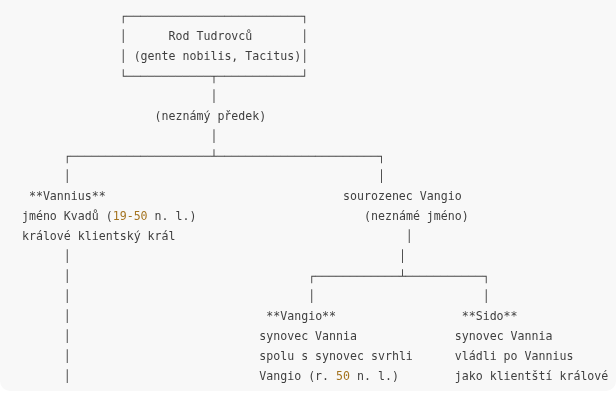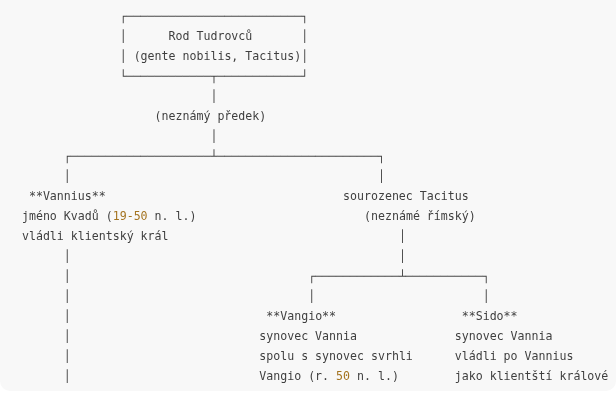--- a/index.html
+++ b/index.html
@@ -33,23 +33,23 @@
 <div class="card" style="background: rgb(248, 248, 248);">
   <pre class="tree" style="color: rgb(63, 63, 63);"><span>                 <span>┌─────────────────────────┐</span></span>
 <span>                 <span>│</span>      <span>Rod Tudrovců</span>       <span>│</span></span>
 <span>                 <span>│</span> <span>(gente nobilis, Tacitus)</span><span>│</span></span>
 <span>                 <span>└────────────┬────────────┘</span></span>
 <span>                              <span>│</span></span>
 <span>                      <span>(neznámý předek)</span></span>
 <span>                              <span>│</span></span>
 <span>         <span>┌────────────────────┴───────────────────────┐</span></span>
 <span>         <span>│</span>                                            <span>│</span></span>
-<span>    <span>**Vannius**</span>                                  <span>sourozenec Tacitus</span></span>
-<span>   <span>jméno Kvadů (</span><span style="color: rgb(164, 116, 32); text-align: right;">19-50</span><span> n. l.)</span>                        <span>(neznámé římský)</span></span>
-<span>   <span>vládli klientský král</span>                                 <span>│</span></span>
+<span>    <span>**Vannius**</span>                                  <span>sourozenec Vangio</span></span>
+<span>   <span>jméno Kvadů (</span><span style="color: rgb(164, 116, 32); text-align: right;">19-50</span><span> n. l.)</span>                        <span>(neznámé jméno)</span></span>
+<span>   <span>králové klientský král</span>                                 <span>│</span></span>
 <span>         <span>│</span>                                               <span>│</span></span>
 <span>         <span>│</span>                                  <span>┌────────────┴───────────┐</span></span>
 <span>         <span>│</span>                                  <span>│</span>                        <span>│</span></span>
 <span>         <span>│</span>                            <span>**Vangio**</span>                  <span>**Sido**</span></span>
 <span>         <span>│</span>                           <span>synovec Vannia</span>              <span>synovec Vannia</span></span>
 <span>         <span>│</span>                           <span>spolu s synovec svrhli</span>      <span>vládli po Vannius</span></span>
 <span>         <span>│</span>                           <span>Vangio (r. </span><span style="color: rgb(164, 116, 32);">50</span><span> n. l.)</span>        <span>jako klientští králové</span></span>
 </pre>
 </div>
 

